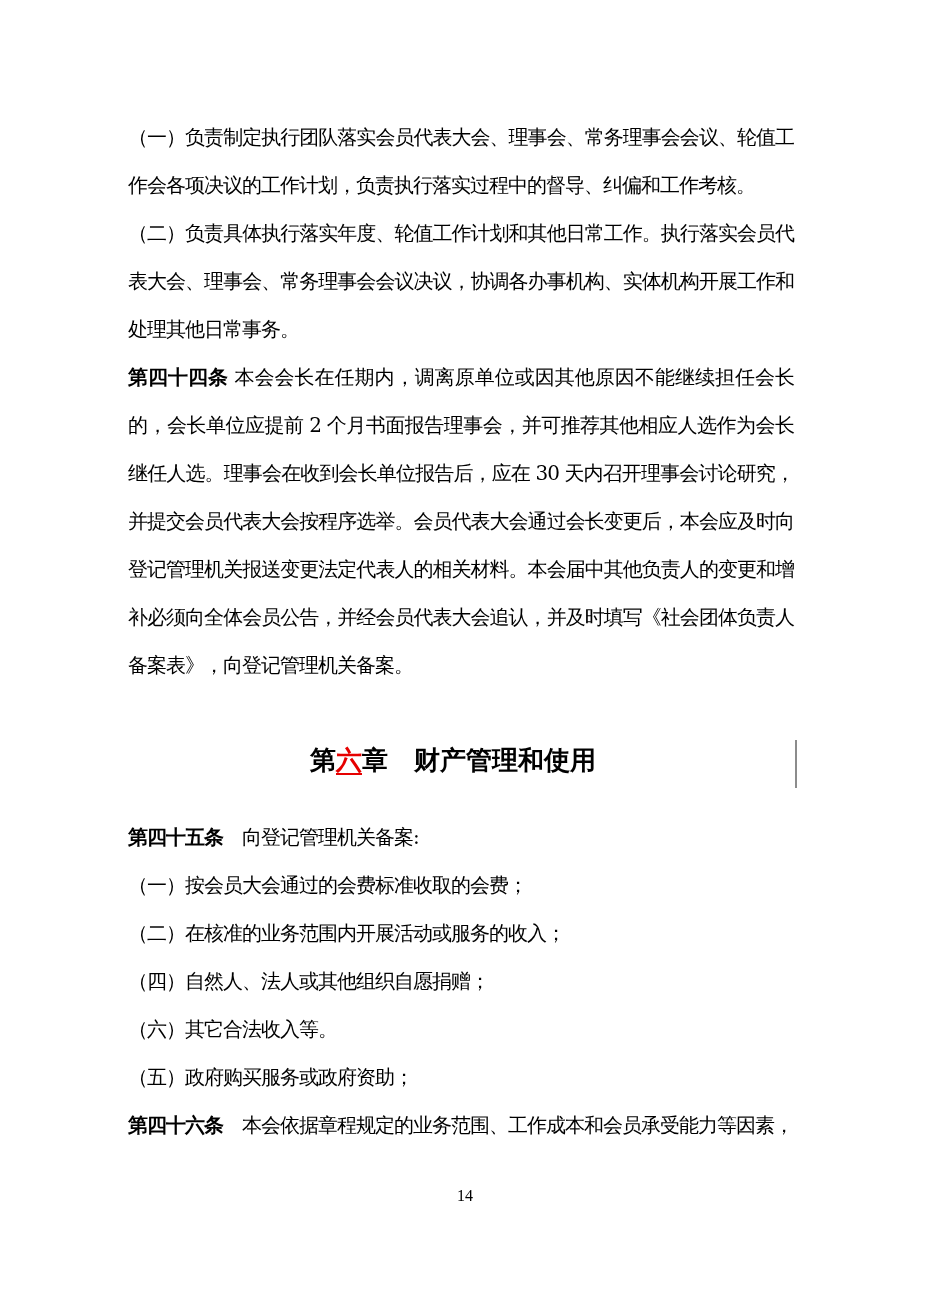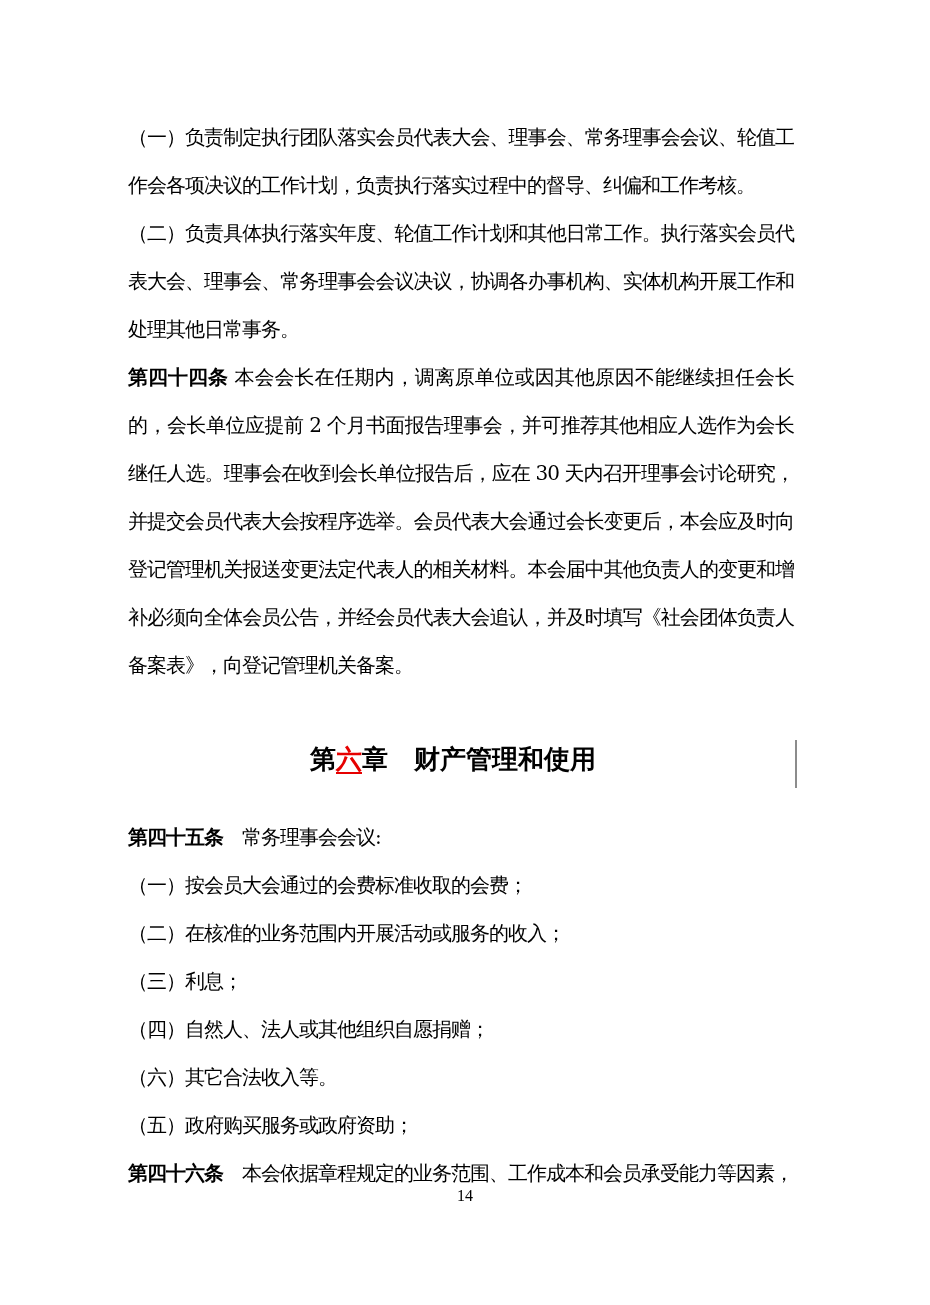--- a/index.html
+++ b/index.html
@@ -26,21 +26,21 @@
     width: 666px;
     font-size: 20px;
     line-height: 48px;
     letter-spacing: -1px;
     text-align: justify;
   }
   .body-para { margin: 0; }
   .article-label { font-weight: bold; margin-top: 44px; }
   .chapter-heading {
     text-align: center;
-    font-family: Liberation Serif, serif;
+    font-family: Liberation Sans, sans-serif;
     font-weight: bold;
     font-size: 26px;
     line-height: 50px;
     letter-spacing: 0;
     margin: 46px 16px 28px 0;
   }
   .inserted-char {
     color: #e60000;
     text-decoration: underline;
     text-decoration-color: #e60000;
@@ -75,25 +75,24 @@
   <div class="content">
 
     <p class="body-para"><span>（一）负责制定执行团队落实会员代表大会、理事会、常务理事会会议、轮值工作会各项决议的工作计划，负责执行落实过程中的督导、纠偏和工作考核。</span></p>
 
     <p class="body-para"><span>（二）负责具体执行落实年度、轮值工作计划和其他日常工作。执行落实会员代表大会、理事会、常务理事会会议决议，协调各办事机构、实体机构开展工作和处理其他日常事务。</span></p>
 
     <p class="body-para"><span class="article-label">第四十四条</span><span> 本会会长在任期内，调离原单位或因其他原因不能继续担任会长的，会长单位应提前 2 个月书面报告理事会，并可推荐其他相应人选作为会长继任人选。理事会在收到会长单位报告后，应在 30 天内召开理事会讨论研究，并提交会员代表大会按程序选举。会员代表大会通过会长变更后，本会应及时向登记管理机关报送变更法定代表人的相关材料。本会届中其他负责人的变更和增补必须向全体会员公告，并经会员代表大会追认，并及时填写《社会团体负责人备案表》，向登记管理机关备案。</span></p>
 
     <h2 class="chapter-heading"><span>第</span><span class="inserted-char">六</span><span>章</span><span>　</span><span>财产管理和使用</span></h2>
 
-    <p class="body-para"><span class="article-label">第四十五条</span><span>　常务理事会会议:</span></p>
+    <p class="body-para"><span class="article-label">第四十五条</span><span>　向登记管理机关备案:</span></p>
 
     <p class="body-para"><span>（一）按会员大会通过的会费标准收取的会费；</span></p>
     <p class="body-para"><span>（二）在核准的业务范围内开展活动或服务的收入；</span></p>
-    <p class="body-para"><span>（三）利息；</span></p>
     <p class="body-para"><span>（四）自然人、法人或其他组织自愿捐赠；</span></p>
     <p class="body-para"><span>（六）其它合法收入等。</span></p>
     <p class="body-para"><span>（五）政府购买服务或政府资助；</span></p>
 
     <p class="body-para"><span class="article-label">第四十六条</span><span>　本会依据章程规定的业务范围、工作成本和会员承受能力等因素，</span></p>
 
   </div>
 
   <div class="revision-bar"></div>
 

